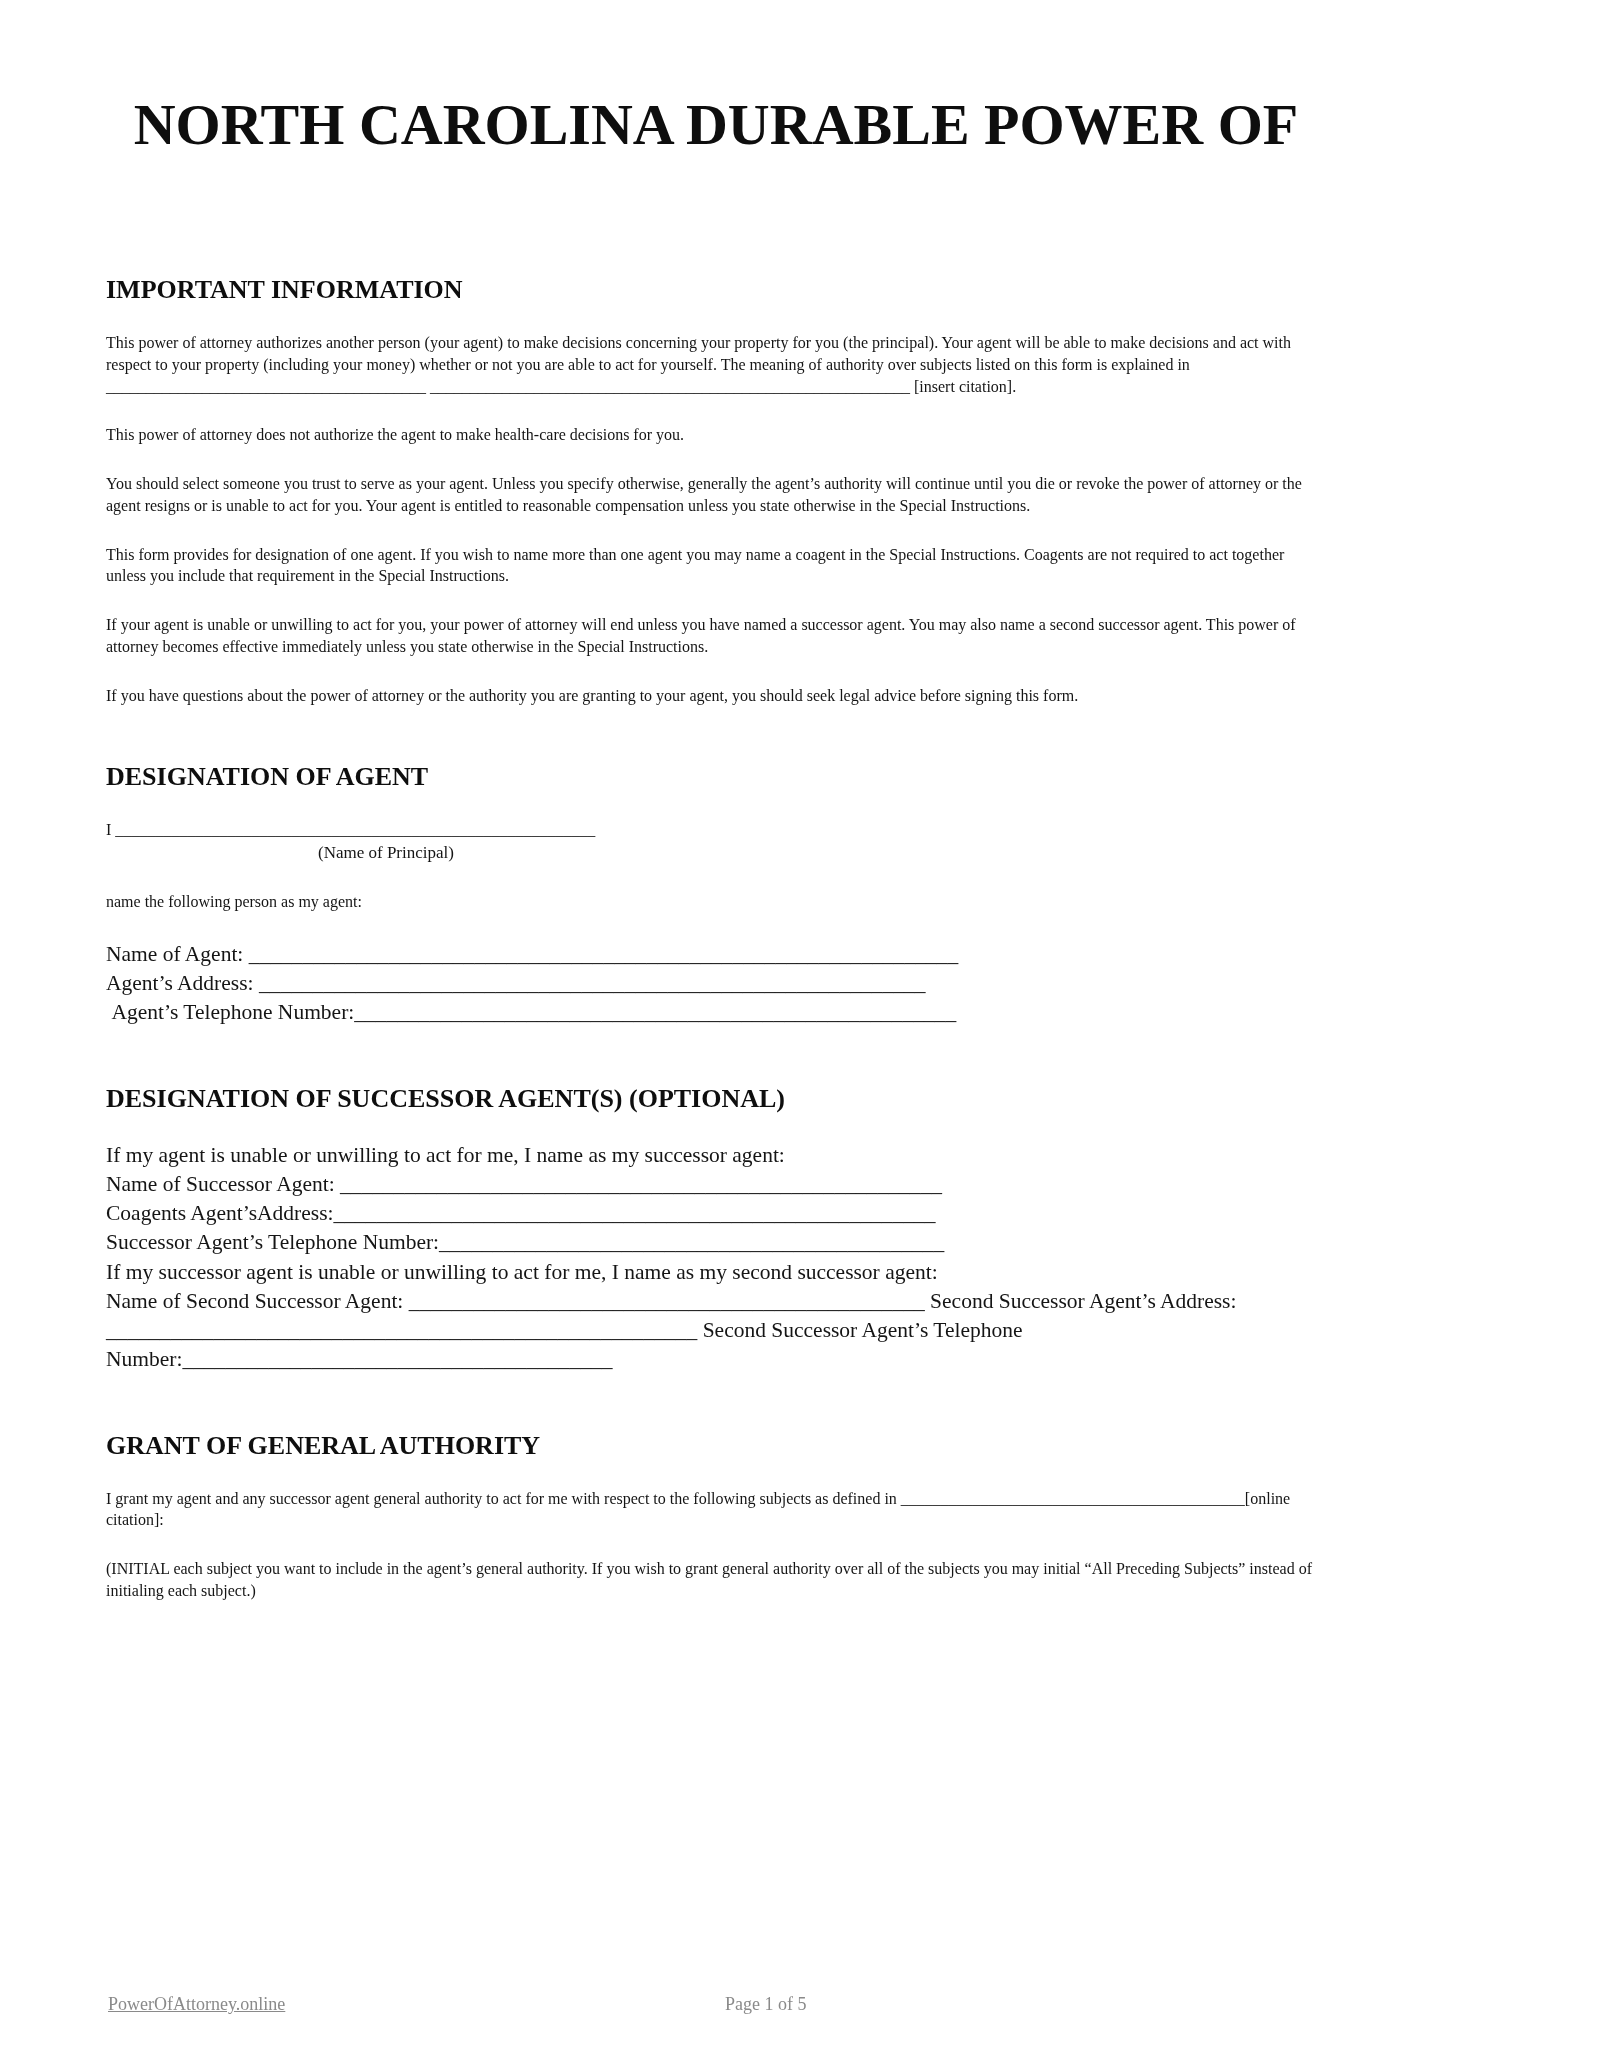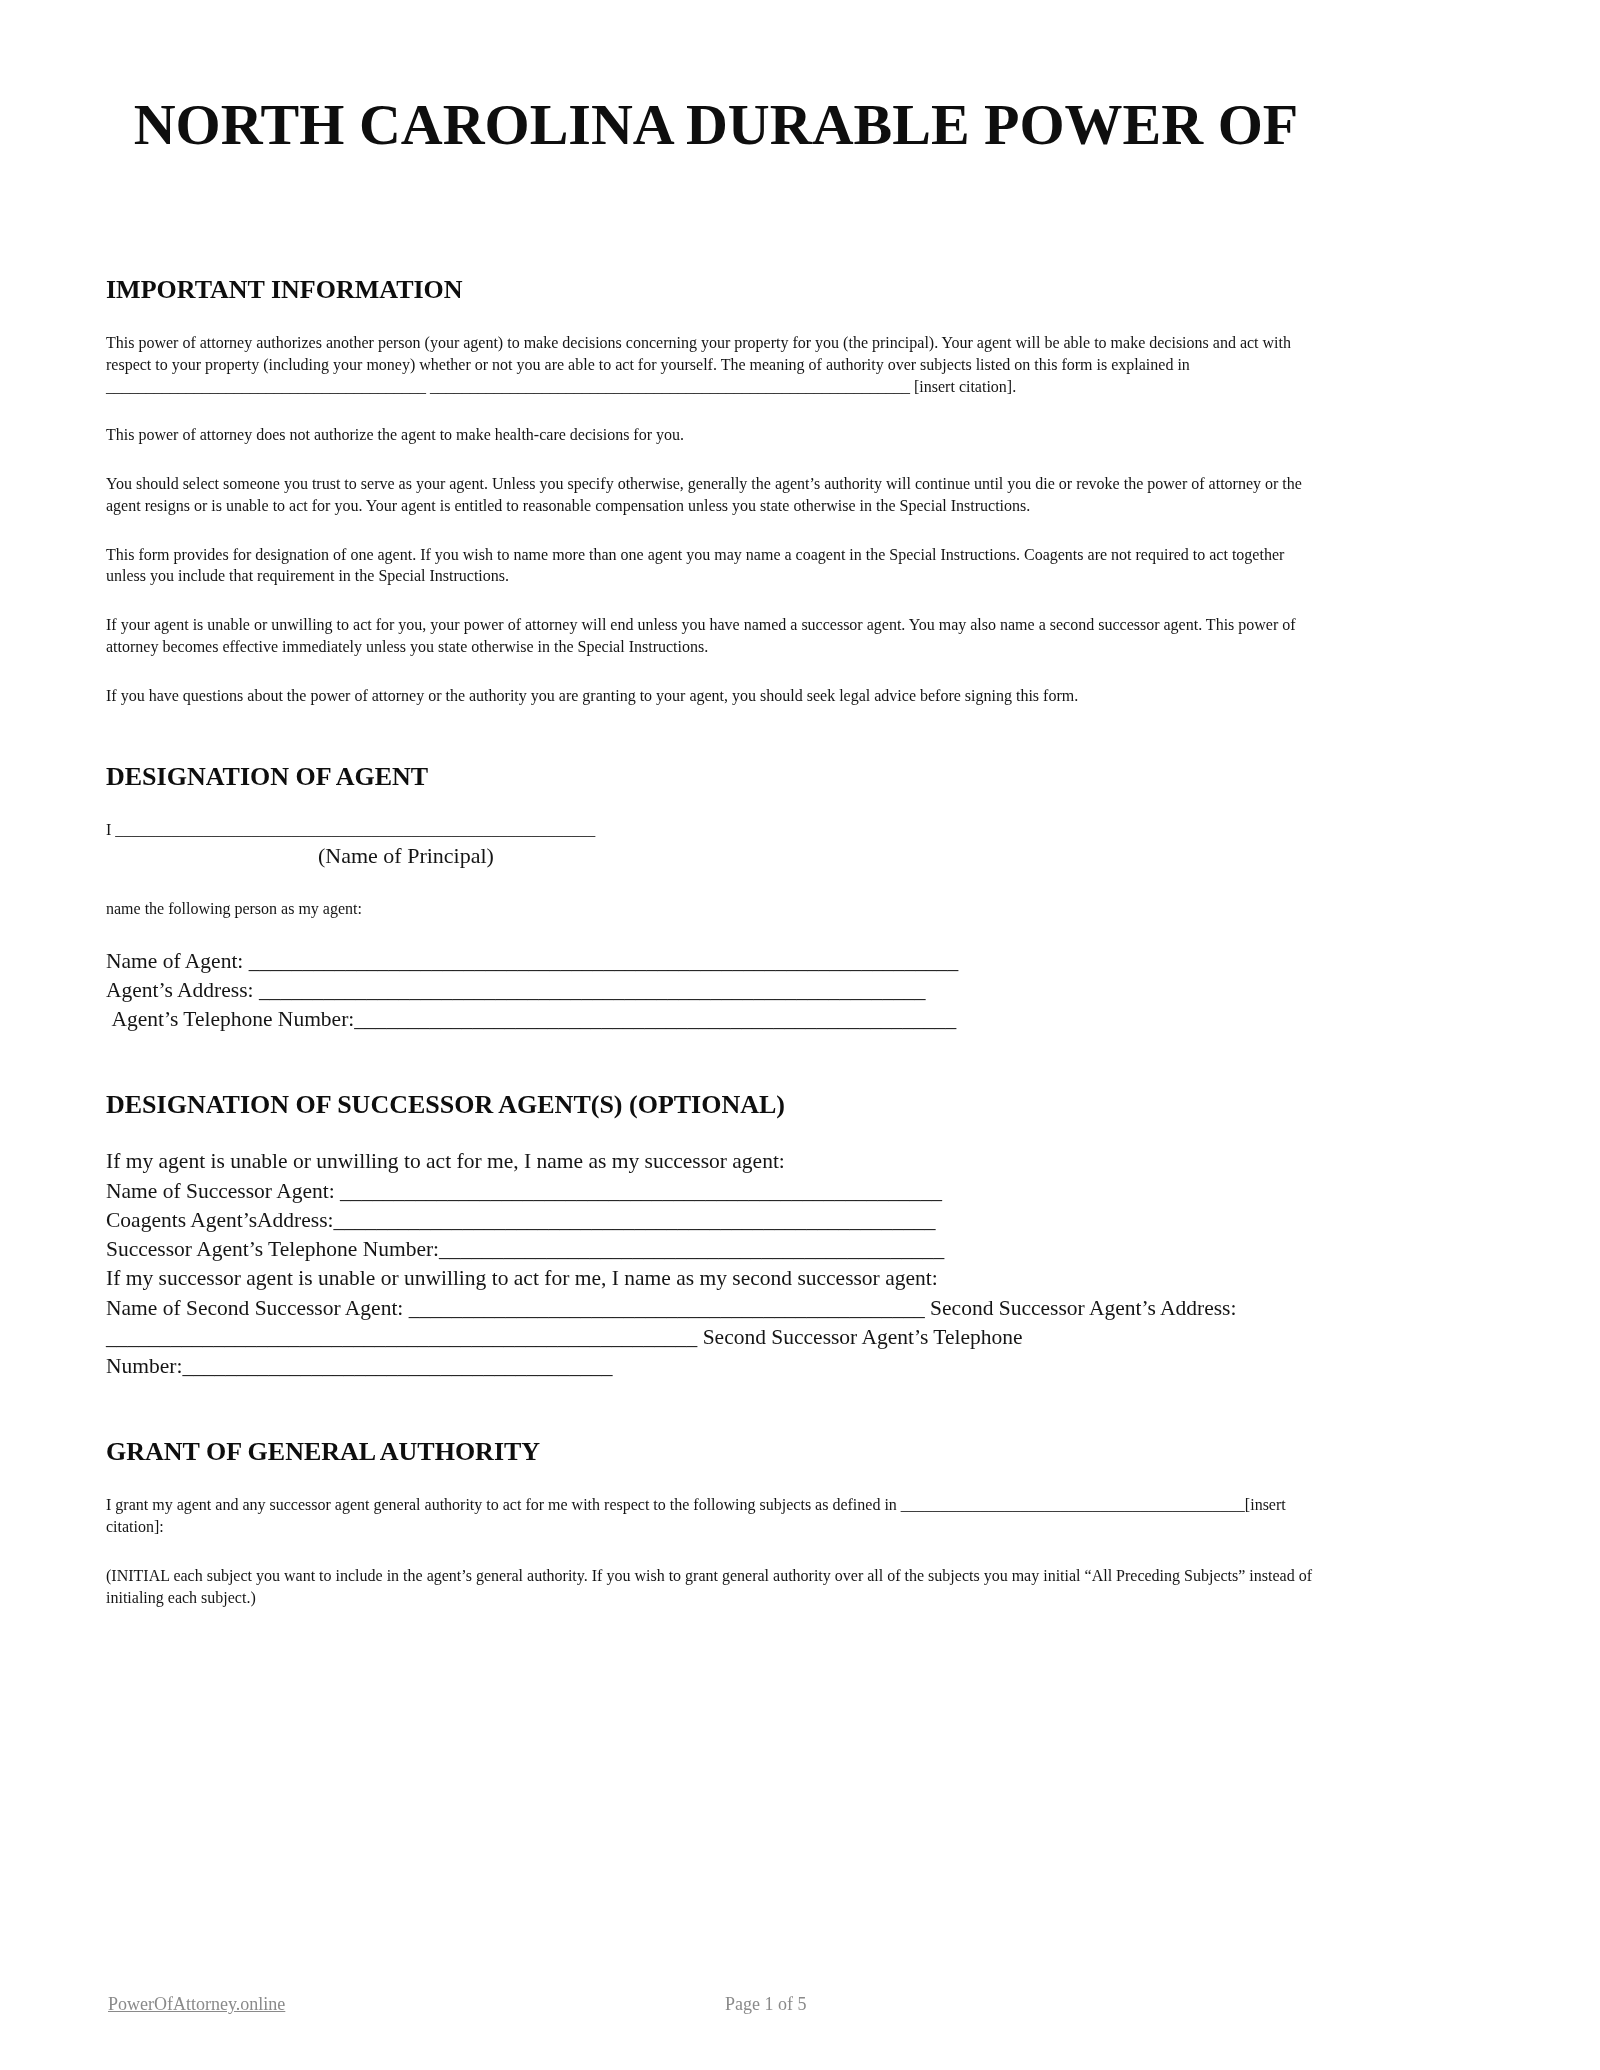--- a/index.html
+++ b/index.html
@@ -31,21 +31,21 @@
   }
   .heading.first { margin-top:114px; }
   .body {
     font-size:16px;
     line-height:1.36;
     margin-top:27px;
     overflow-wrap:anywhere;
     white-space:pre-wrap;
   }
   .caption {
-    font-size:22px;
+    font-size:17px;
     line-height:1.36;
     padding-left:212px;
   }
   .field-group { margin-top:27px; }
   .field-line {
     font-size:21.5px;
     line-height:1.36;
     overflow-wrap:anywhere;
     white-space:pre-wrap;
   }
@@ -109,21 +109,21 @@
         <div class="field-line">Name of Successor Agent: ________________________________________________________</div>
         <div class="field-line">Coagents Agent’sAddress:________________________________________________________</div>
         <div class="field-line">Successor Agent’s Telephone Number:_______________________________________________</div>
         <div class="field-line">If my successor agent is unable or unwilling to act for me, I name as my second successor agent:</div>
         <div class="field-line">Name of Second Successor Agent: ________________________________________________ Second Successor Agent’s Address: _______________________________________________________ Second Successor Agent’s Telephone Number:________________________________________</div>
       </div>
     </section>
 
     <section>
       <h2 class="heading">GRANT OF GENERAL AUTHORITY</h2>
-      <p class="body">I grant my agent and any successor agent general authority to act for me with respect to the following subjects as defined in ___________________________________________[insert citation]:</p>
+      <p class="body">I grant my agent and any successor agent general authority to act for me with respect to the following subjects as defined in ___________________________________________[online citation]:</p>
       <p class="body">(INITIAL each subject you want to include in the agent’s general authority. If you wish to grant general authority over all of the subjects you may initial “All Preceding Subjects” instead of initialing each subject.)</p>
     </section>
 
   </div>
 
   <div class="footer">
     <a class="footer-link">PowerOfAttorney.online</a>
     <span class="page-label">Page 1 of 5</span>
   </div>
 </div>

